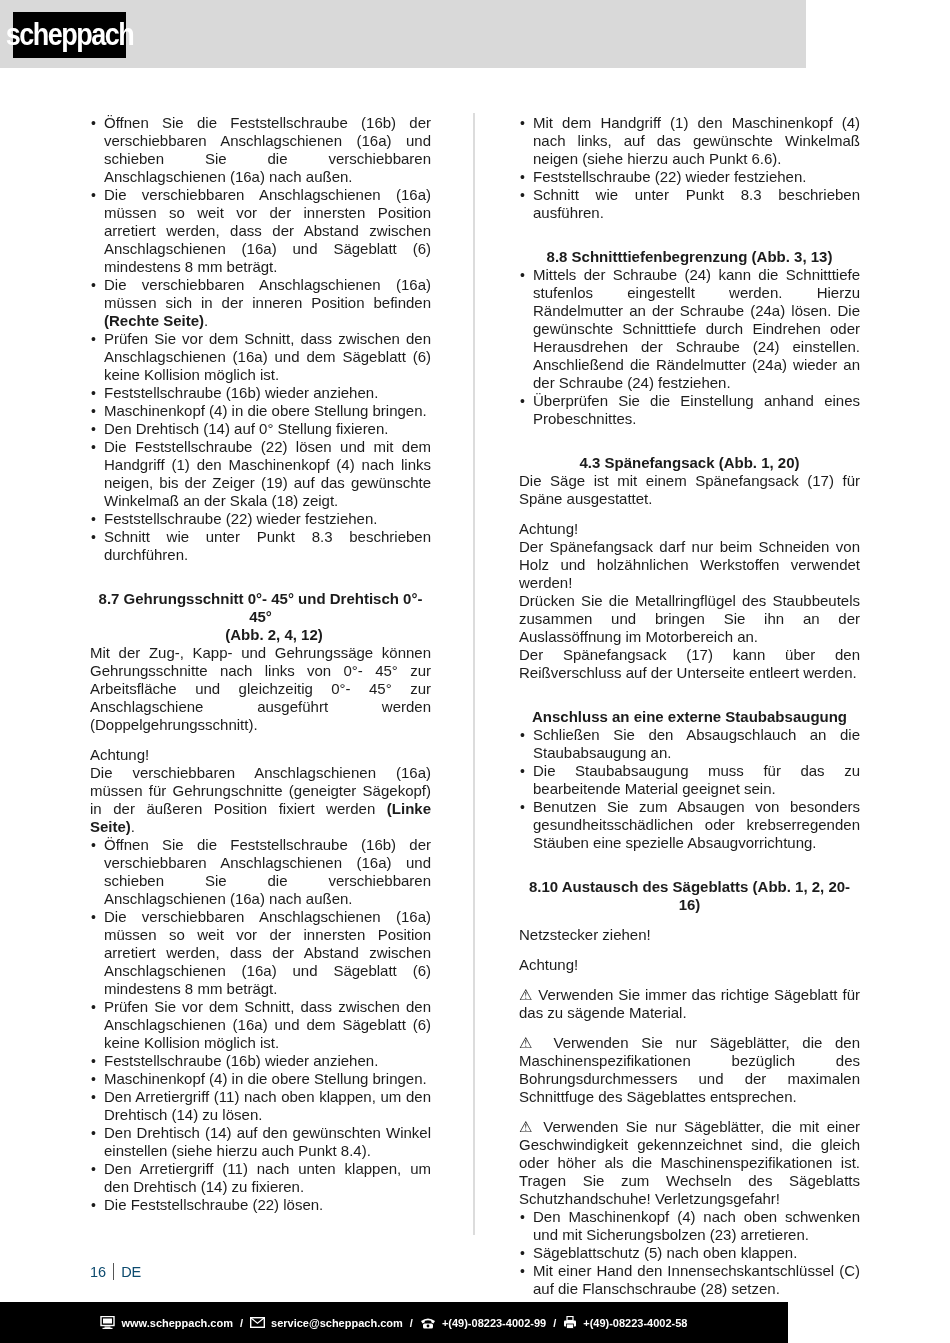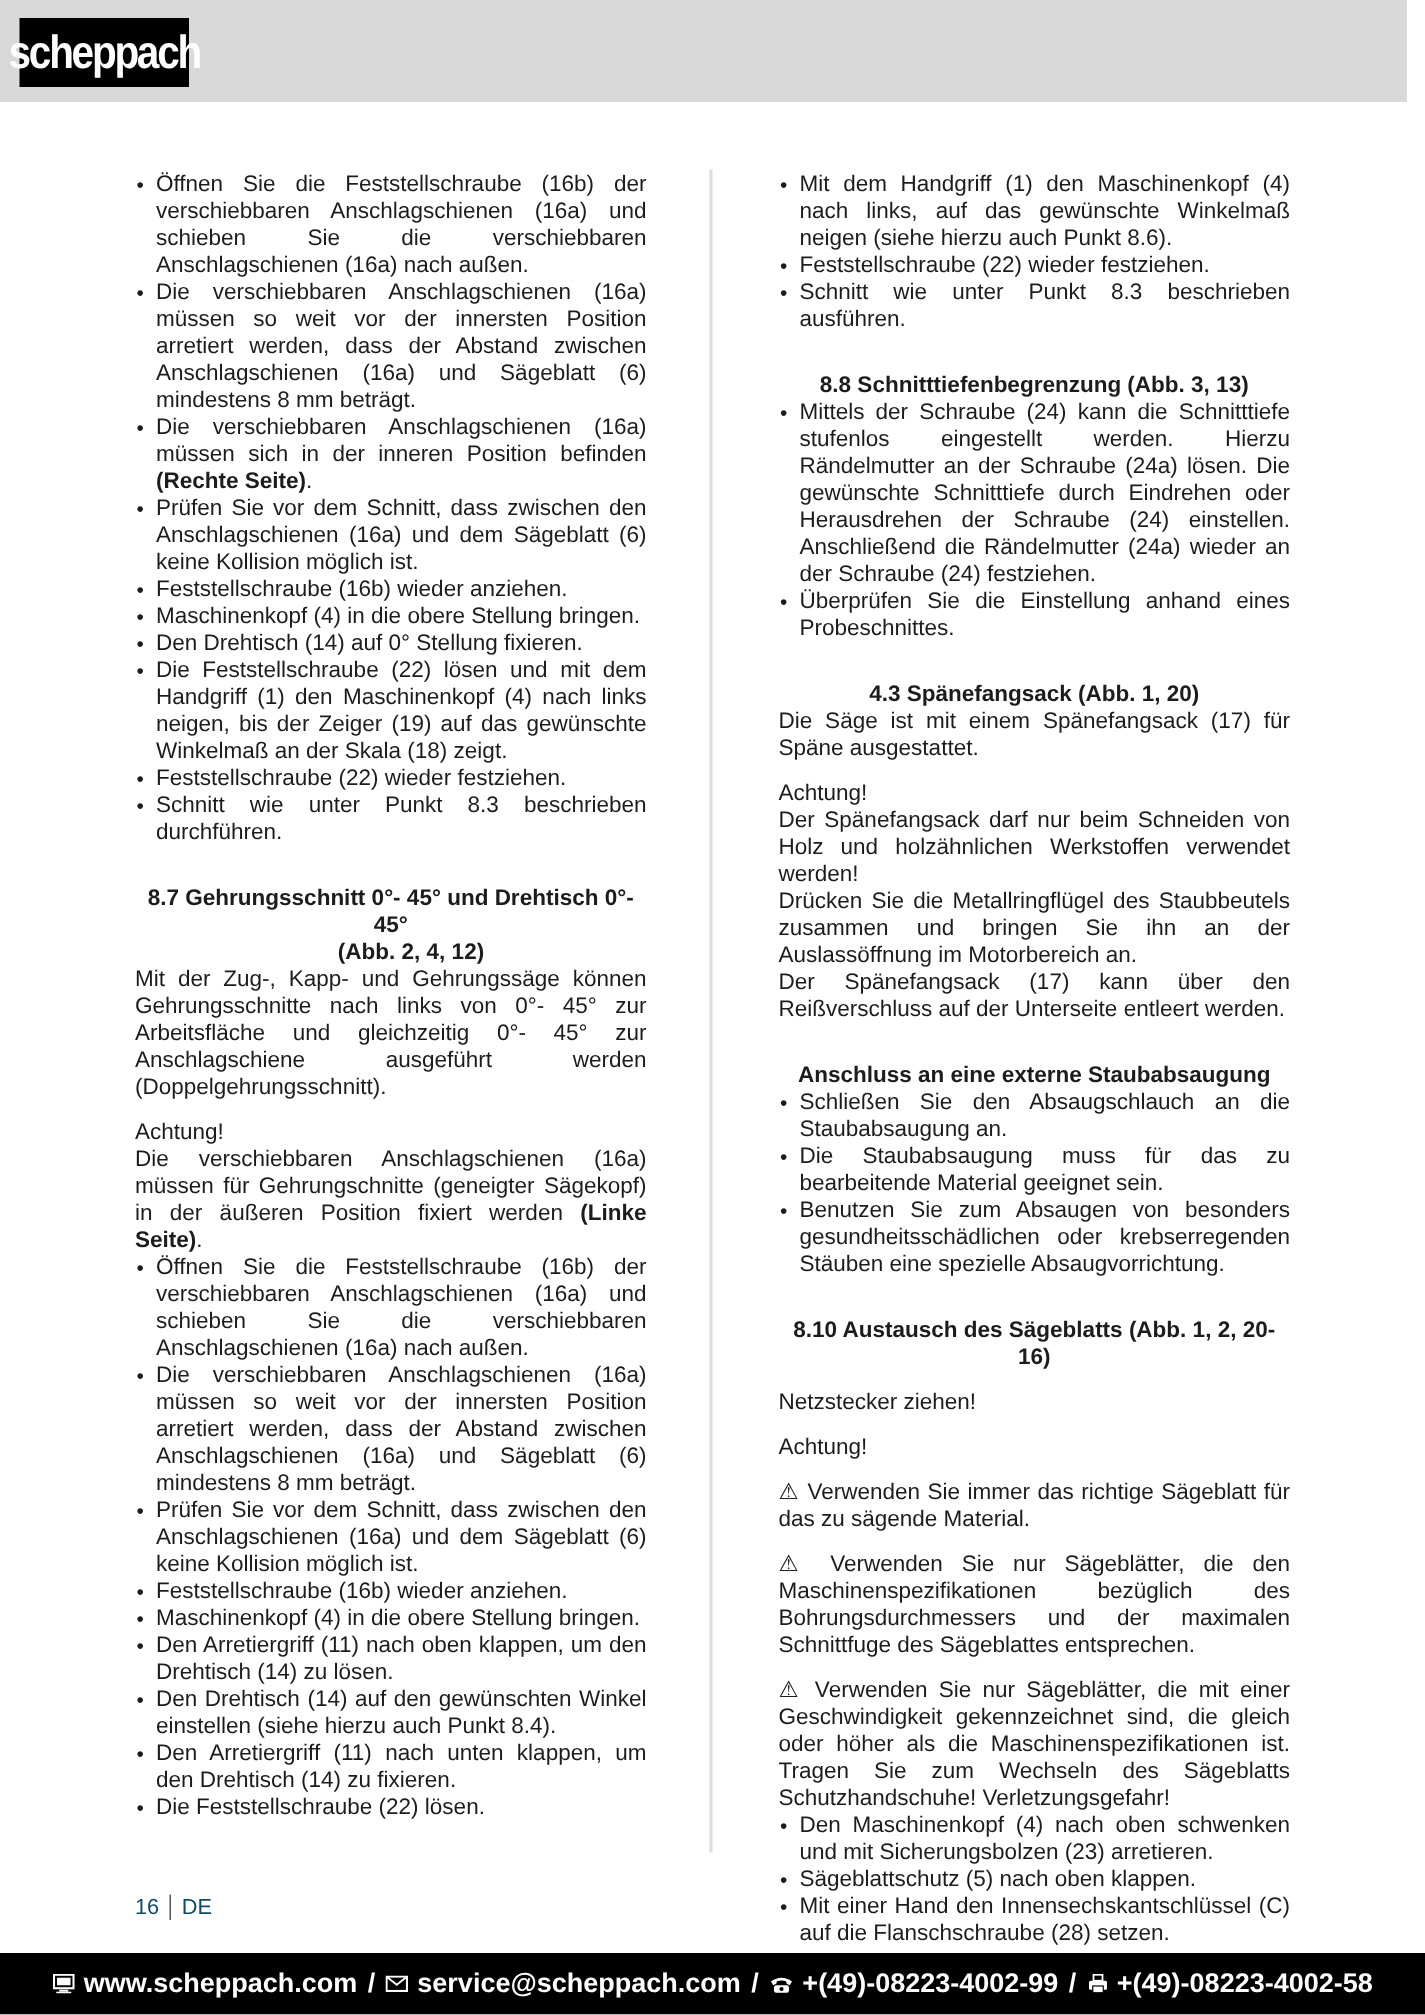--- a/index.html
+++ b/index.html
@@ -2,21 +2,21 @@
 <html lang="de"><head>
 <meta charset="utf-8">
 <style>
   html,body{margin:0;padding:0;}
   body{
     width:950px;height:1343px;position:relative;background:#ffffff;
     font-family:"Liberation Sans","DejaVu Sans",sans-serif;
     color:#1c1c1c;overflow:hidden;
   }
   
-  .header{position:absolute;left:0;top:0;width:938px;height:68px;background:#d9d9d9;}
+  .header{position:absolute;left:0;top:0;width:806px;height:68px;background:#d9d9d9;}
   .logo-box{
     position:absolute;left:13px;top:12px;width:113px;height:46px;background:#000;
     display:flex;align-items:center;justify-content:center;
   }
   .logo-text{
     color:#fff;font-weight:bold;font-size:27px;letter-spacing:-1.5px;
     transform:scaleY(1.15);line-height:1;
   }
   
   .col{position:absolute;top:114px;width:341px;font-size:15px;line-height:18px;}
@@ -38,23 +38,23 @@
   
   .pageno{
     position:absolute;left:90px;top:1263px;font-size:14.5px;color:#0c4a6e;
     display:flex;align-items:center;
   }
   .pageno .pipe{
     display:inline-block;width:1px;height:17px;background:#555;margin:0 7px;
   }
   
   .footbar{
-    position:absolute;left:0;bottom:0;width:950px;height:41px;background:#000;
+    position:absolute;left:0;bottom:0;width:788px;height:41px;background:#000;
     display:flex;align-items:center;justify-content:center;
-    color:#fff;font-size:18px;font-weight:bold;white-space:nowrap;
+    color:#fff;font-size:11px;font-weight:bold;white-space:nowrap;
   }
   .footbar .seg{display:inline-flex;align-items:center;gap:6px;}
   .footbar .slash{margin:0 7px;}
   .footbar svg{display:block;}
 </style>
 </head>
 <body>
 
 <div class="header">
   <div class="logo-box">
@@ -91,21 +91,21 @@
       <li>Feststellschraube (16b) wieder anziehen.</li>
       <li>Maschinenkopf (4) in die obere Stellung bringen.</li>
       <li>Den Arretiergriff (11) nach oben klappen, um den Drehtisch (14) zu lösen.</li>
       <li>Den Drehtisch (14) auf den gewünschten Winkel einstellen (siehe hierzu auch Punkt 8.4).</li>
       <li>Den Arretiergriff (11) nach unten klappen, um den Drehtisch (14) zu fixieren.</li>
       <li>Die Feststellschraube (22) lösen.</li>
     </ul>
   </div>
 <div class="col col-right">
     <ul class="bullets">
-      <li>Mit dem Handgriff (1) den Maschinenkopf (4) nach links, auf das gewünschte Winkelmaß neigen (siehe hierzu auch Punkt 8.6).</li>
+      <li>Mit dem Handgriff (1) den Maschinenkopf (4) nach links, auf das gewünschte Winkelmaß neigen (siehe hierzu auch Punkt 6.6).</li>
       <li>Feststellschraube (22) wieder festziehen.</li>
       <li>Schnitt wie unter Punkt 8.3 beschrieben ausführen.</li>
     </ul>
     <div class="heading gap">
       <div>8.8 Schnitttiefenbegrenzung (Abb. 3, 13)</div>
     </div>
     <ul class="bullets">
       <li>Mittels der Schraube (24) kann die Schnitttiefe stufenlos eingestellt werden. Hierzu Rändelmutter an der Schraube (24a) lösen. Die gewünschte Schnitttiefe durch Eindrehen oder Herausdrehen der Schraube (24) einstellen. Anschließend die Rändelmutter (24a) wieder an der Schraube (24) festziehen.</li>
       <li>Überprüfen Sie die Einstellung anhand eines Probeschnittes.</li>
     </ul>

